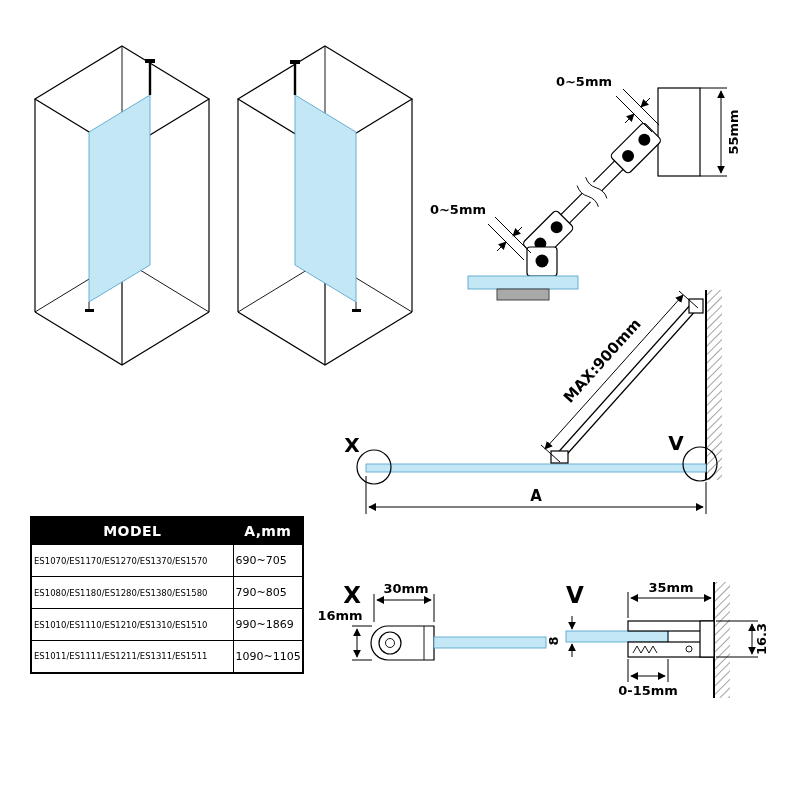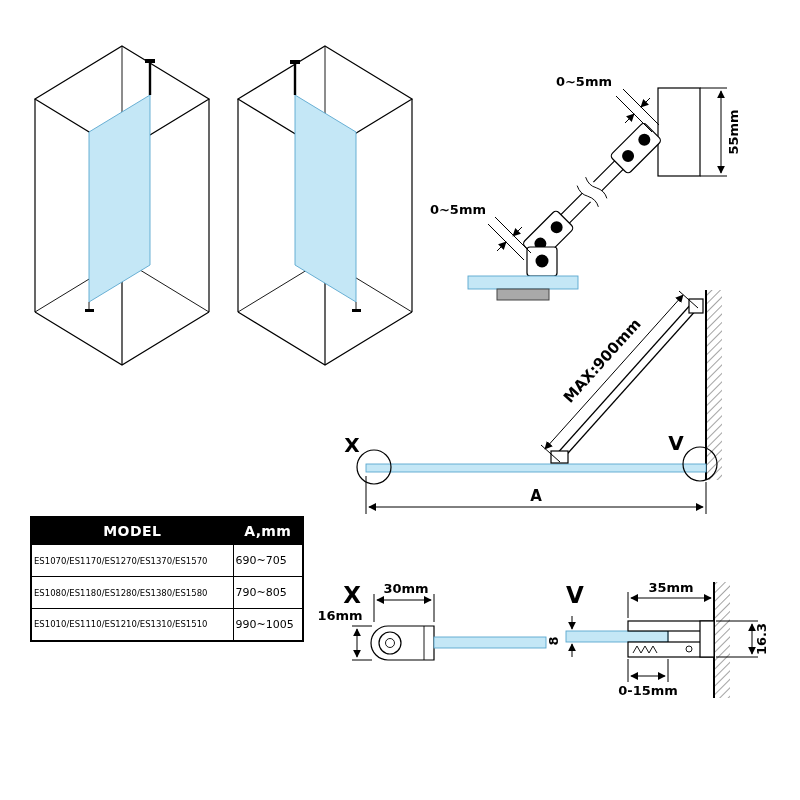--- a/index.html
+++ b/index.html
@@ -232,18 +232,22 @@
     <tr>
       <td>ES1070/ES1170/ES1270/ES1370/ES1570</td>
       <td class="a-col">690~705</td>
     </tr>
     <tr>
       <td>ES1080/ES1180/ES1280/ES1380/ES1580</td>
       <td class="a-col">790~805</td>
     </tr>
     <tr>
       <td>ES1010/ES1110/ES1210/ES1310/ES1510</td>
-      <td class="a-col">990~1005</td>
+      <td class="a-col">990~1869</td>
+    </tr>
+    <tr>
+      <td>ES1011/ES1111/ES1211/ES1311/ES1511</td>
+      <td class="a-col">1090~1105</td>
     </tr>
   </tbody>
 </table>
 
 </div>
 
 </body></html>

